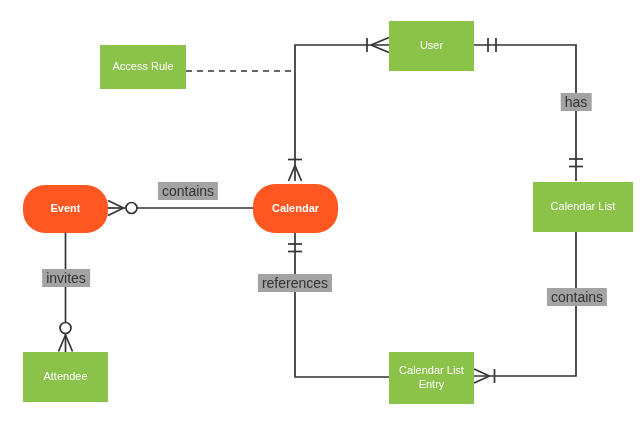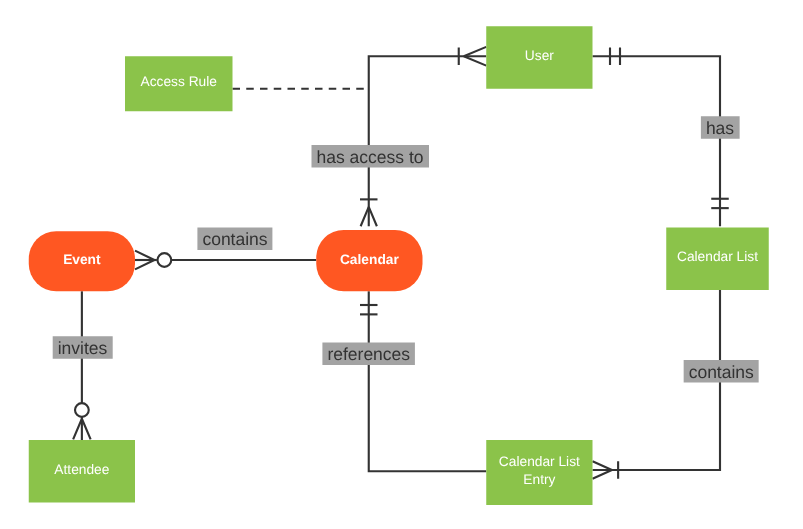--- a/index.html
+++ b/index.html
@@ -101,33 +101,32 @@
   </div>
 
   <div class="entity orange" style="left:23px;top:185px;width:85px;height:48px;">
     <span>Event</span>
   </div>
 
   <div class="entity orange" style="left:253px;top:184px;width:85px;height:49px;">
     <span>Calendar</span>
   </div>
 
-  <div class="entity green" style="left:533px;top:182px;width:82px;height:50px;">
+  <div class="entity green" style="left:533px;top:182px;width:100px;height:50px;">
     <span>Calendar List</span>
   </div>
 
   <div class="entity green" style="left:23px;top:352px;width:85px;height:50px;">
     <span>Attendee</span>
   </div>
 
   <div class="entity green" style="left:389px;top:352px;width:85px;height:52px;">
     <span>Calendar List Entry</span>
   </div>
 
-  <div class="rel-label" style="left:296px;top:125px;">has access to</div>
 
   <div class="rel-label" style="left:576px;top:102px;">has</div>
 
   <div class="rel-label" style="left:188px;top:191px;">contains</div>
 
   <div class="rel-label" style="left:66px;top:278px;">invites</div>
 
   <div class="rel-label" style="left:295px;top:283px;">references</div>
 
   <div class="rel-label" style="left:577px;top:297px;">contains</div>

